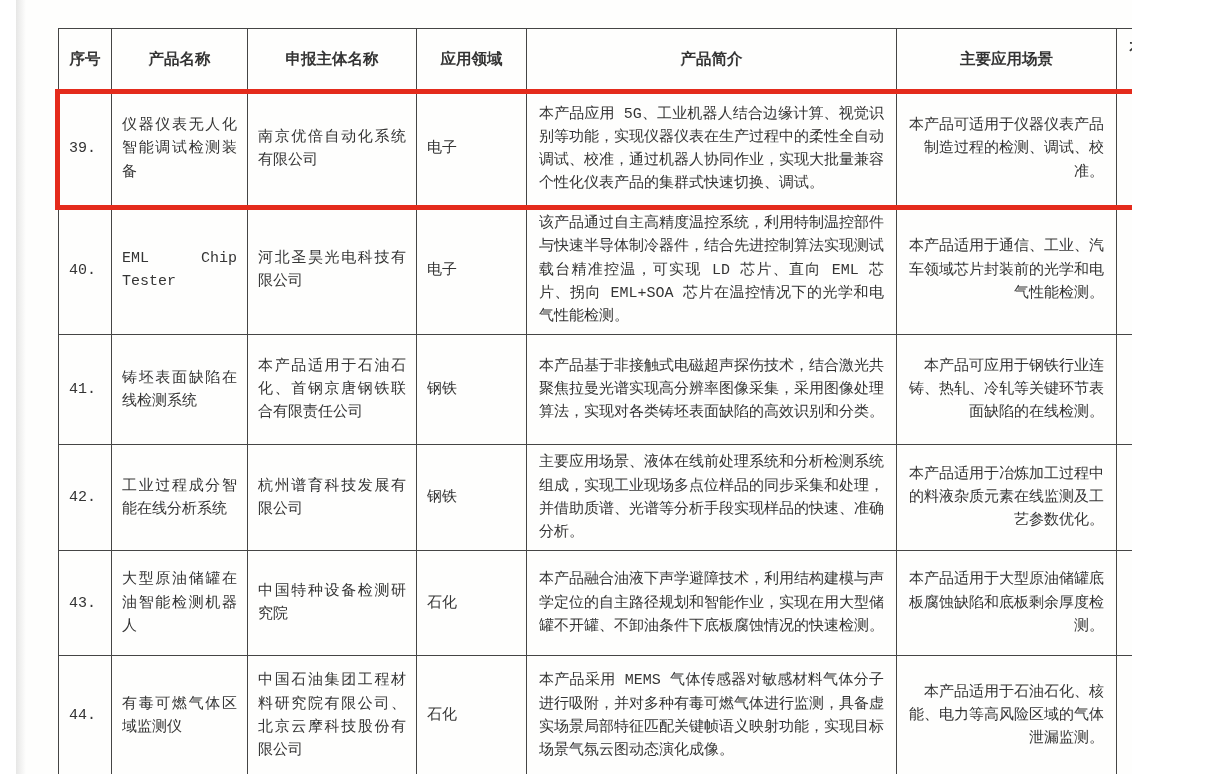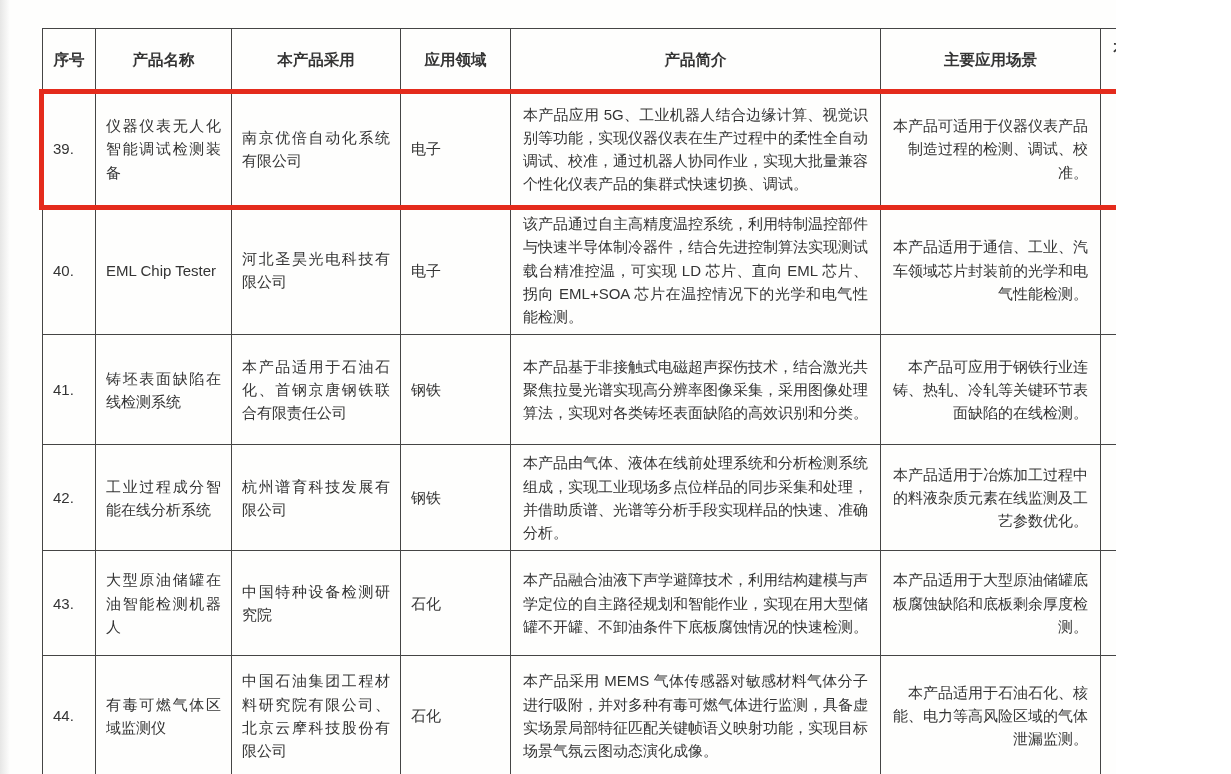--- a/index.html
+++ b/index.html
@@ -1,23 +1,24 @@
 <!DOCTYPE html>
 <html style="--highlight: #e42b1c;"><head>
 <meta charset="utf-8">
 <style>
   html, body { margin: 0; padding: 0; background: #ffffff; }
   .page {
     position: relative;
     width: 1116px;
     height: 774px;
     background: #fefefdff;
-    font-family: Liberation Sans, sans-serif;
+    font-family: Liberation Mono, monospace;
     color: #333333;
     overflow: hidden;
+    margin-left: 16px;
   }
   
   .page::before {
     content: "";
     position: absolute;
     left: 0; top: 0; bottom: 0;
     width: 10px;
     background: linear-gradient(to right, rgba(160,160,160,0.25), rgba(255,255,255,0));
     pointer-events: none;
   }
@@ -84,21 +85,21 @@
         <col class="c-applicant">
         <col class="c-field">
       <col class="c-intro">
         <col class="c-scenario">
         <col class="c-trl">
     </colgroup>
     <thead>
       <tr>
         <th>序号</th>
         <th>产品名称</th>
-        <th>本产品采用</th>
+        <th>申报主体名称</th>
         <th>应用领域</th>
         <th>产品简介</th>
         <th>主要应用场景</th>
         <th>本产品应用</th>
       </tr>
     </thead>
     <tbody id="table-body">
         <tr class="highlighted">
     <td class="cell-no">39.</td>
     <td class="cell-name">仪器仪表无人化智能调试检测装备</td>
@@ -124,21 +125,21 @@
     <td class="cell-field">钢铁</td>
     <td class="cell-intro">本产品基于非接触式电磁超声探伤技术，结合激光共聚焦拉曼光谱实现高分辨率图像采集，采用图像处理算法，实现对各类铸坯表面缺陷的高效识别和分类。</td>
     <td class="cell-scenario">本产品可应用于钢铁行业连铸、热轧、冷轧等关键环节表面缺陷的在线检测。</td>
     <td class="cell-trl">TRL8</td>
   </tr>
         <tr>
     <td class="cell-no">42.</td>
     <td class="cell-name">工业过程成分智能在线分析系统</td>
     <td class="cell-applicant">杭州谱育科技发展有限公司</td>
     <td class="cell-field">钢铁</td>
-    <td class="cell-intro">本产品由气体、液体在线前处理系统和分析检测系统组成，实现工业现场多点位样品的同步采集和处理，并借助质谱、光谱等分析手段实现样品的快速、准确分析。</td>
+    <td class="cell-intro">主要应用场景、液体在线前处理系统和分析检测系统组成，实现工业现场多点位样品的同步采集和处理，并借助质谱、光谱等分析手段实现样品的快速、准确分析。</td>
     <td class="cell-scenario">本产品适用于冶炼加工过程中的料液杂质元素在线监测及工艺参数优化。</td>
     <td class="cell-trl">TRL9</td>
   </tr>
         <tr>
     <td class="cell-no">43.</td>
     <td class="cell-name">大型原油储罐在油智能检测机器人</td>
     <td class="cell-applicant">中国特种设备检测研究院</td>
     <td class="cell-field">石化</td>
     <td class="cell-intro">本产品融合油液下声学避障技术，利用结构建模与声学定位的自主路径规划和智能作业，实现在用大型储罐不开罐、不卸油条件下底板腐蚀情况的快速检测。</td>
     <td class="cell-scenario">本产品适用于大型原油储罐底板腐蚀缺陷和底板剩余厚度检测。</td>

